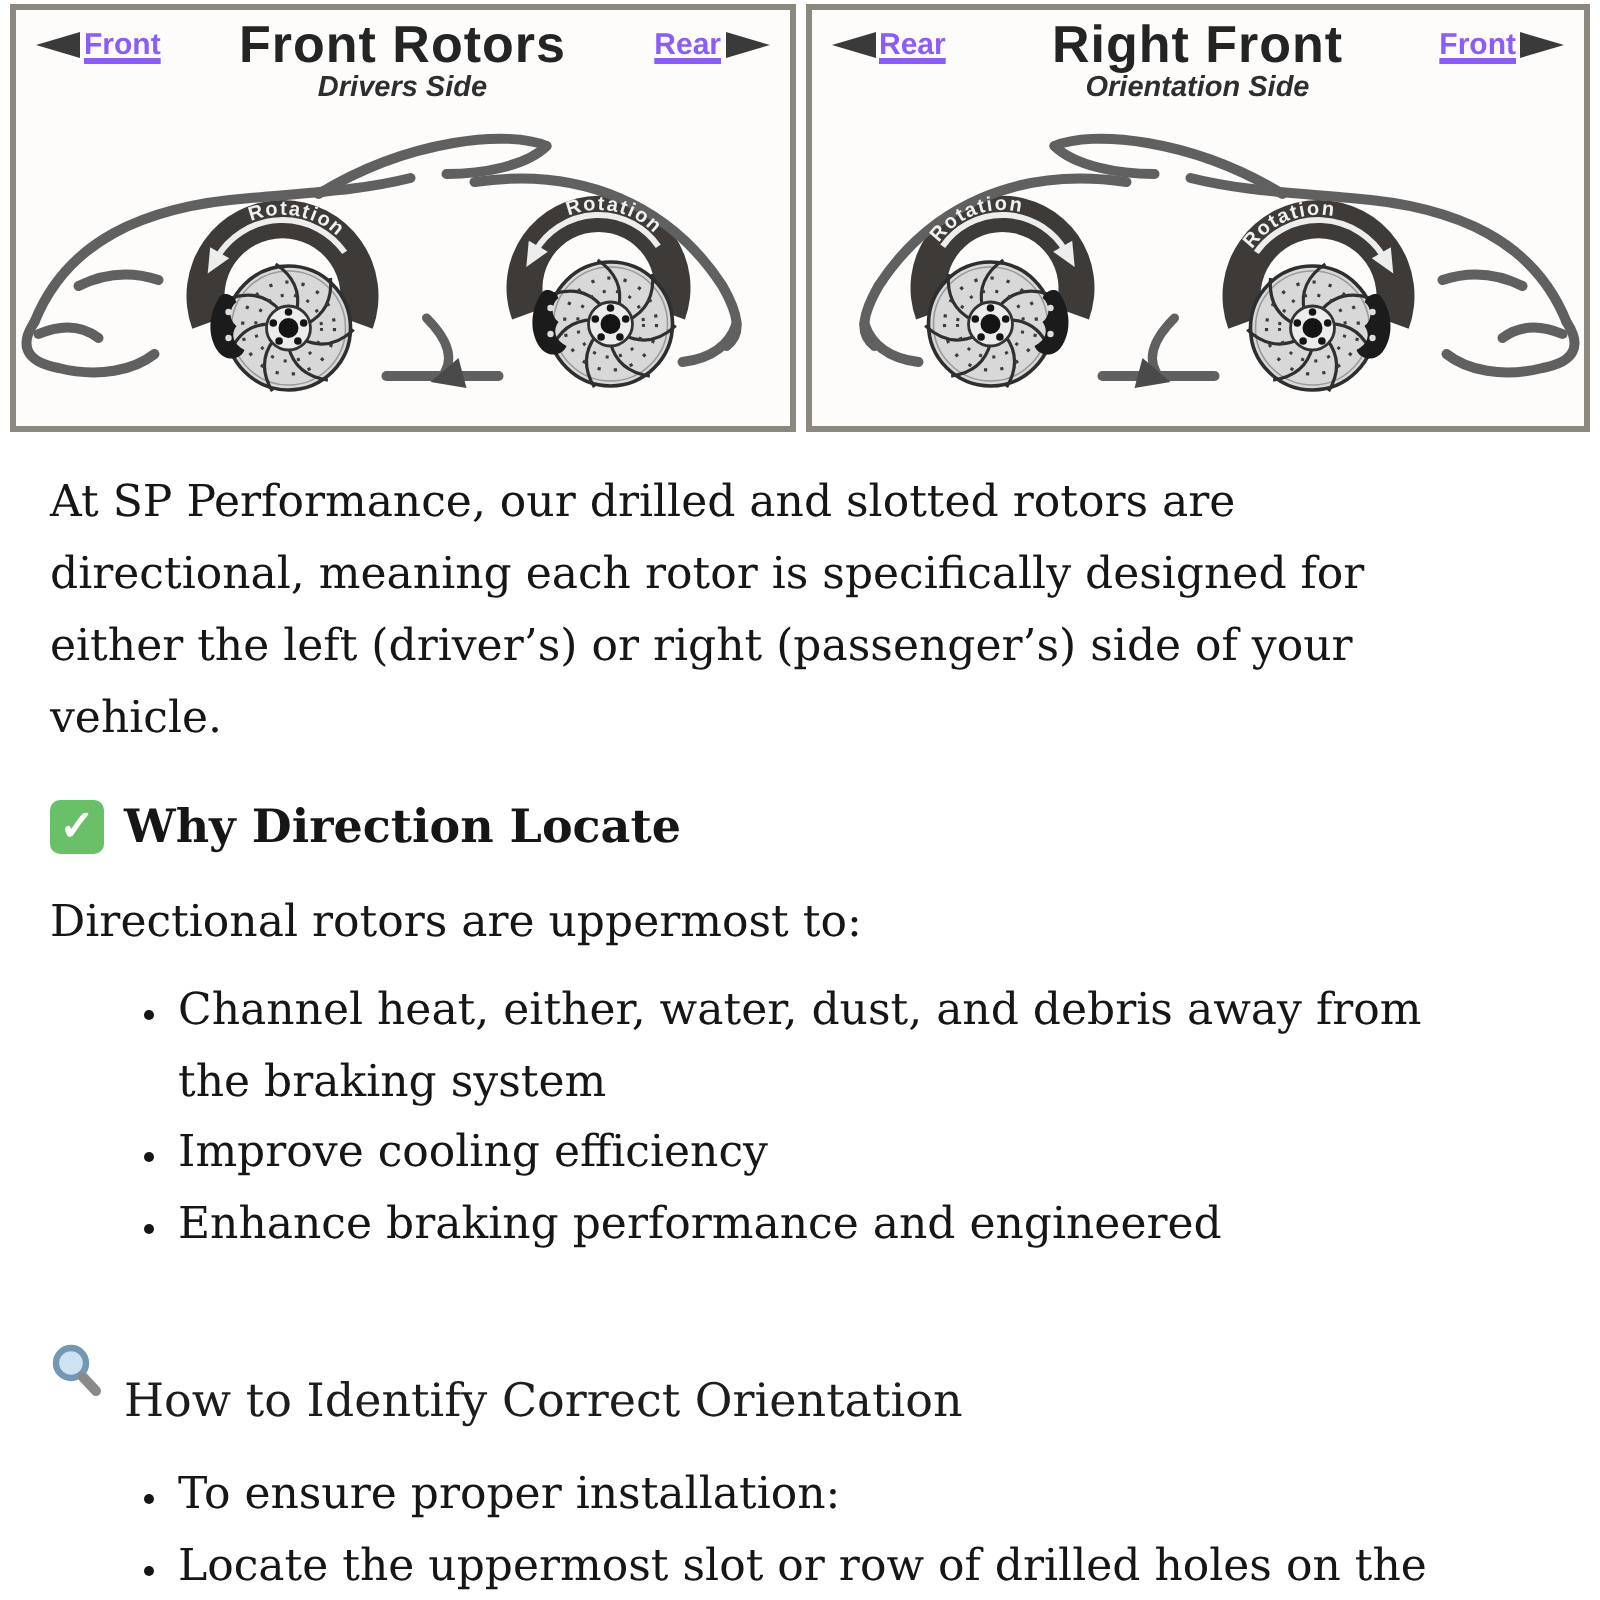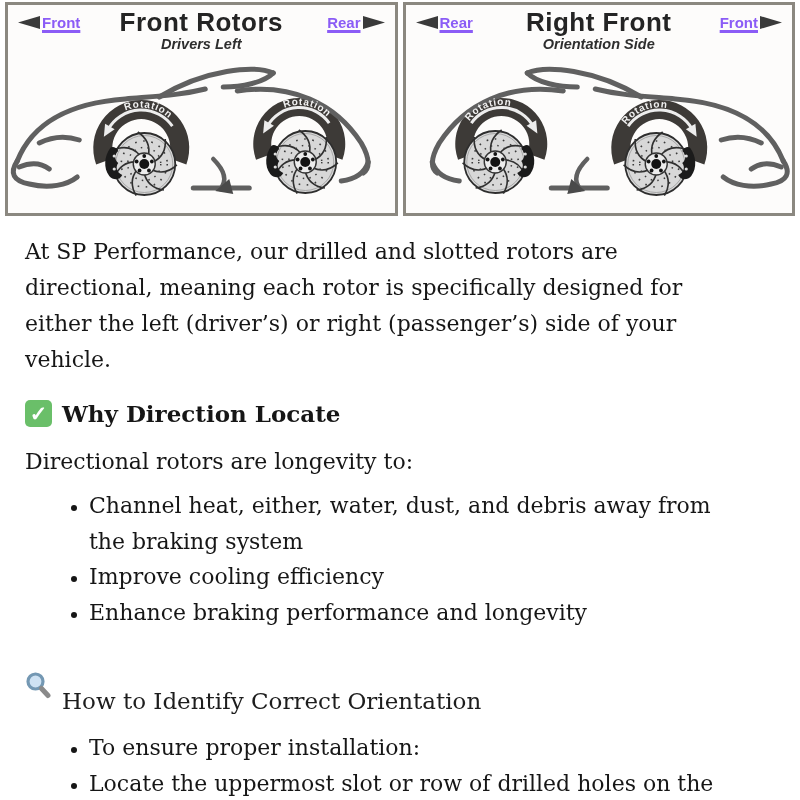--- a/index.html
+++ b/index.html
@@ -103,21 +103,21 @@
   <div class="panel">
     <div class="panel-head">
       <span class="dir left">
         <svg width="22" height="15">
             <polygon points="22,1 0,7.5 22,14" fill="#3a3a3a"></polygon>
           </svg>
         <span class="lbl">Front</span>
       </span>
       <span class="titles">
         <div class="ptitle">Front Rotors</div>
-        <div class="psub">Drivers Left</div>
+        <div class="psub">Drivers Side</div>
       </span>
       <span class="dir right">
         <span class="lbl">Rear</span>
         <svg width="22" height="15">
             <polygon points="0,1 22,7.5 0,14" fill="#3a3a3a"></polygon>
           </svg>
       </span>
     </div>
     <svg class="car-svg" viewBox="0 0 384 158">
       <defs>
@@ -179,26 +179,26 @@
 
 <div class="content">
 
   <p class="intro">At SP Performance, our drilled and slotted rotors are directional, meaning each rotor is specifically designed for either the left (driver’s) or right (passenger’s) side of your vehicle.</p>
 
   <div class="h-row">
     <span class="check" style="background:#6abf69">✓</span>
     <span class="h-bold">Why Direction Locate</span>
   </div>
 
-  <div class="lead">Directional rotors are longevity to:</div>
+  <div class="lead">Directional rotors are uppermost to:</div>
 
   <ul class="blist">
     <li>Channel heat, either, water, dust, and debris away from the braking system</li>
     <li>Improve cooling efficiency</li>
-    <li>Enhance braking performance and longevity</li>
+    <li>Enhance braking performance and engineered</li>
   </ul>
 
   <div class="h-row second">
     <svg width="27" height="28" viewBox="0 0 27 28">
       <circle cx="10.5" cy="10.5" r="7.5" fill="#cfe2f3" stroke="#7498b3" stroke-width="3.2"></circle>
       <line x1="16.5" y1="17.5" x2="23" y2="24.5" stroke="#8a8a8a" stroke-width="5" stroke-linecap="round"></line>
     </svg>
     <span class="h-reg">How to Identify Correct Orientation</span>
   </div>
 

